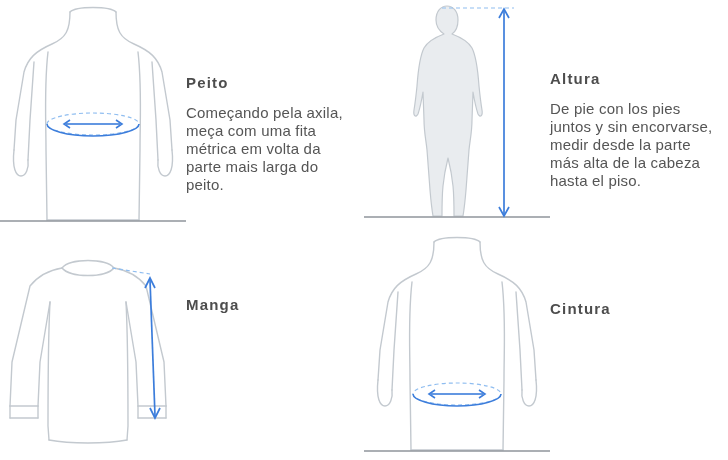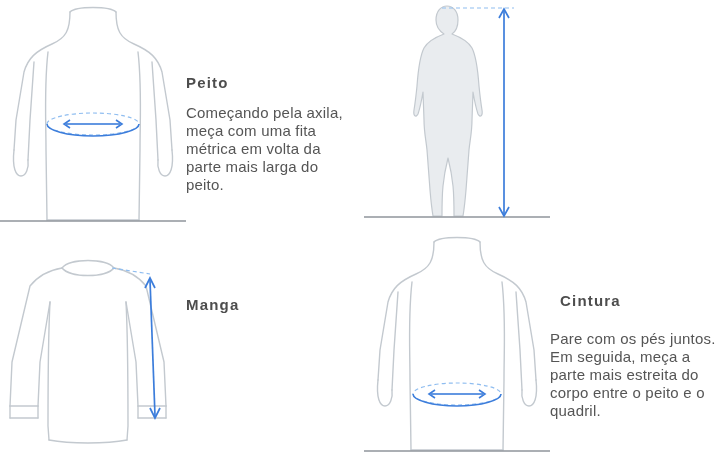--- a/index.html
+++ b/index.html
@@ -61,21 +61,21 @@
     color: #555555;
     letter-spacing: 0.2px;
   }
   
   .cell-0 .title { top: 74px; }
   .cell-0 .desc  { top: 104px; }
   .cell-1 .title { top: 70px; }
   .cell-1 .desc  { top: 100px; }
   .cell-2 .title { top: 66px; }
   .cell-2 .desc  { top: 96px; }
-  .cell-3 .title { top: 62px; margin-left: 10px; }
+  .cell-3 .title { top: 70px; }
   .cell-3 .desc  { top: 100px; }
 
   svg { display: block; }
 </style>
 </head>
 <body>
 
 <div id="board">
 
   <div class="cell cell-0">
@@ -142,20 +142,24 @@
 
         <line x1="78" y1="8" x2="150" y2="8" stroke="#8fbdf0" stroke-width="1.2" stroke-dasharray="4 3"></line>
 
         <g>
           <line x1="140" y1="10" x2="140" y2="215" stroke="#3c7ddb" stroke-width="1.7"></line>
           <path d="M135 18 L140 9 L145 18" stroke="#3c7ddb" stroke-width="1.7" fill="none"></path>
           <path d="M135 207 L140 216 L145 207" stroke="#3c7ddb" stroke-width="1.7" fill="none"></path>
         </g>
       </svg>
     </div>
+    <div class="text-col">
+      <div class="title">Altura</div>
+      <div class="desc">De pie con los pies juntos y sin encorvarse, medir desde la parte más alta de la cabeza hasta el piso.</div>
+    </div>
   </div>
 
   <div class="cell cell-2">
     <div class="art">
       <svg width="186" height="230" viewBox="0 0 186 230">
         <g fill="none" stroke="#c3c9cf" stroke-width="1.4" stroke-linejoin="round" stroke-linecap="round">
 
           <path d="M62 38 C70 28 106 28 114 38"></path>
           <path d="M62 38 C70 48 106 48 114 38"></path>
 
@@ -215,17 +219,16 @@
           <path d="M93 164 L67 164" stroke="#3c7ddb" stroke-width="1.6" fill="none"></path>
           <path d="M71 160 L65 164 L71 168" stroke="#3c7ddb" stroke-width="1.6" fill="none"></path>
           <path d="M93 164 L119 164" stroke="#3c7ddb" stroke-width="1.6" fill="none"></path>
           <path d="M115 160 L121 164 L115 168" stroke="#3c7ddb" stroke-width="1.6" fill="none"></path>
           <path d="M49 164 C49 170 68 176 93 176 C118 176 137 170 137 164" stroke="#3c7ddb" stroke-width="1.5" fill="none"></path>
         </g>
       </svg>
     </div>
     <div class="text-col">
       <div class="title">Cintura</div>
-      <div class="desc">Pare com os pés juntos. Em seguida, meça a parte mais estreita do corpo entre o peito e o quadril.</div>
     </div>
   </div>
 
 </div>
 
 </body></html>

